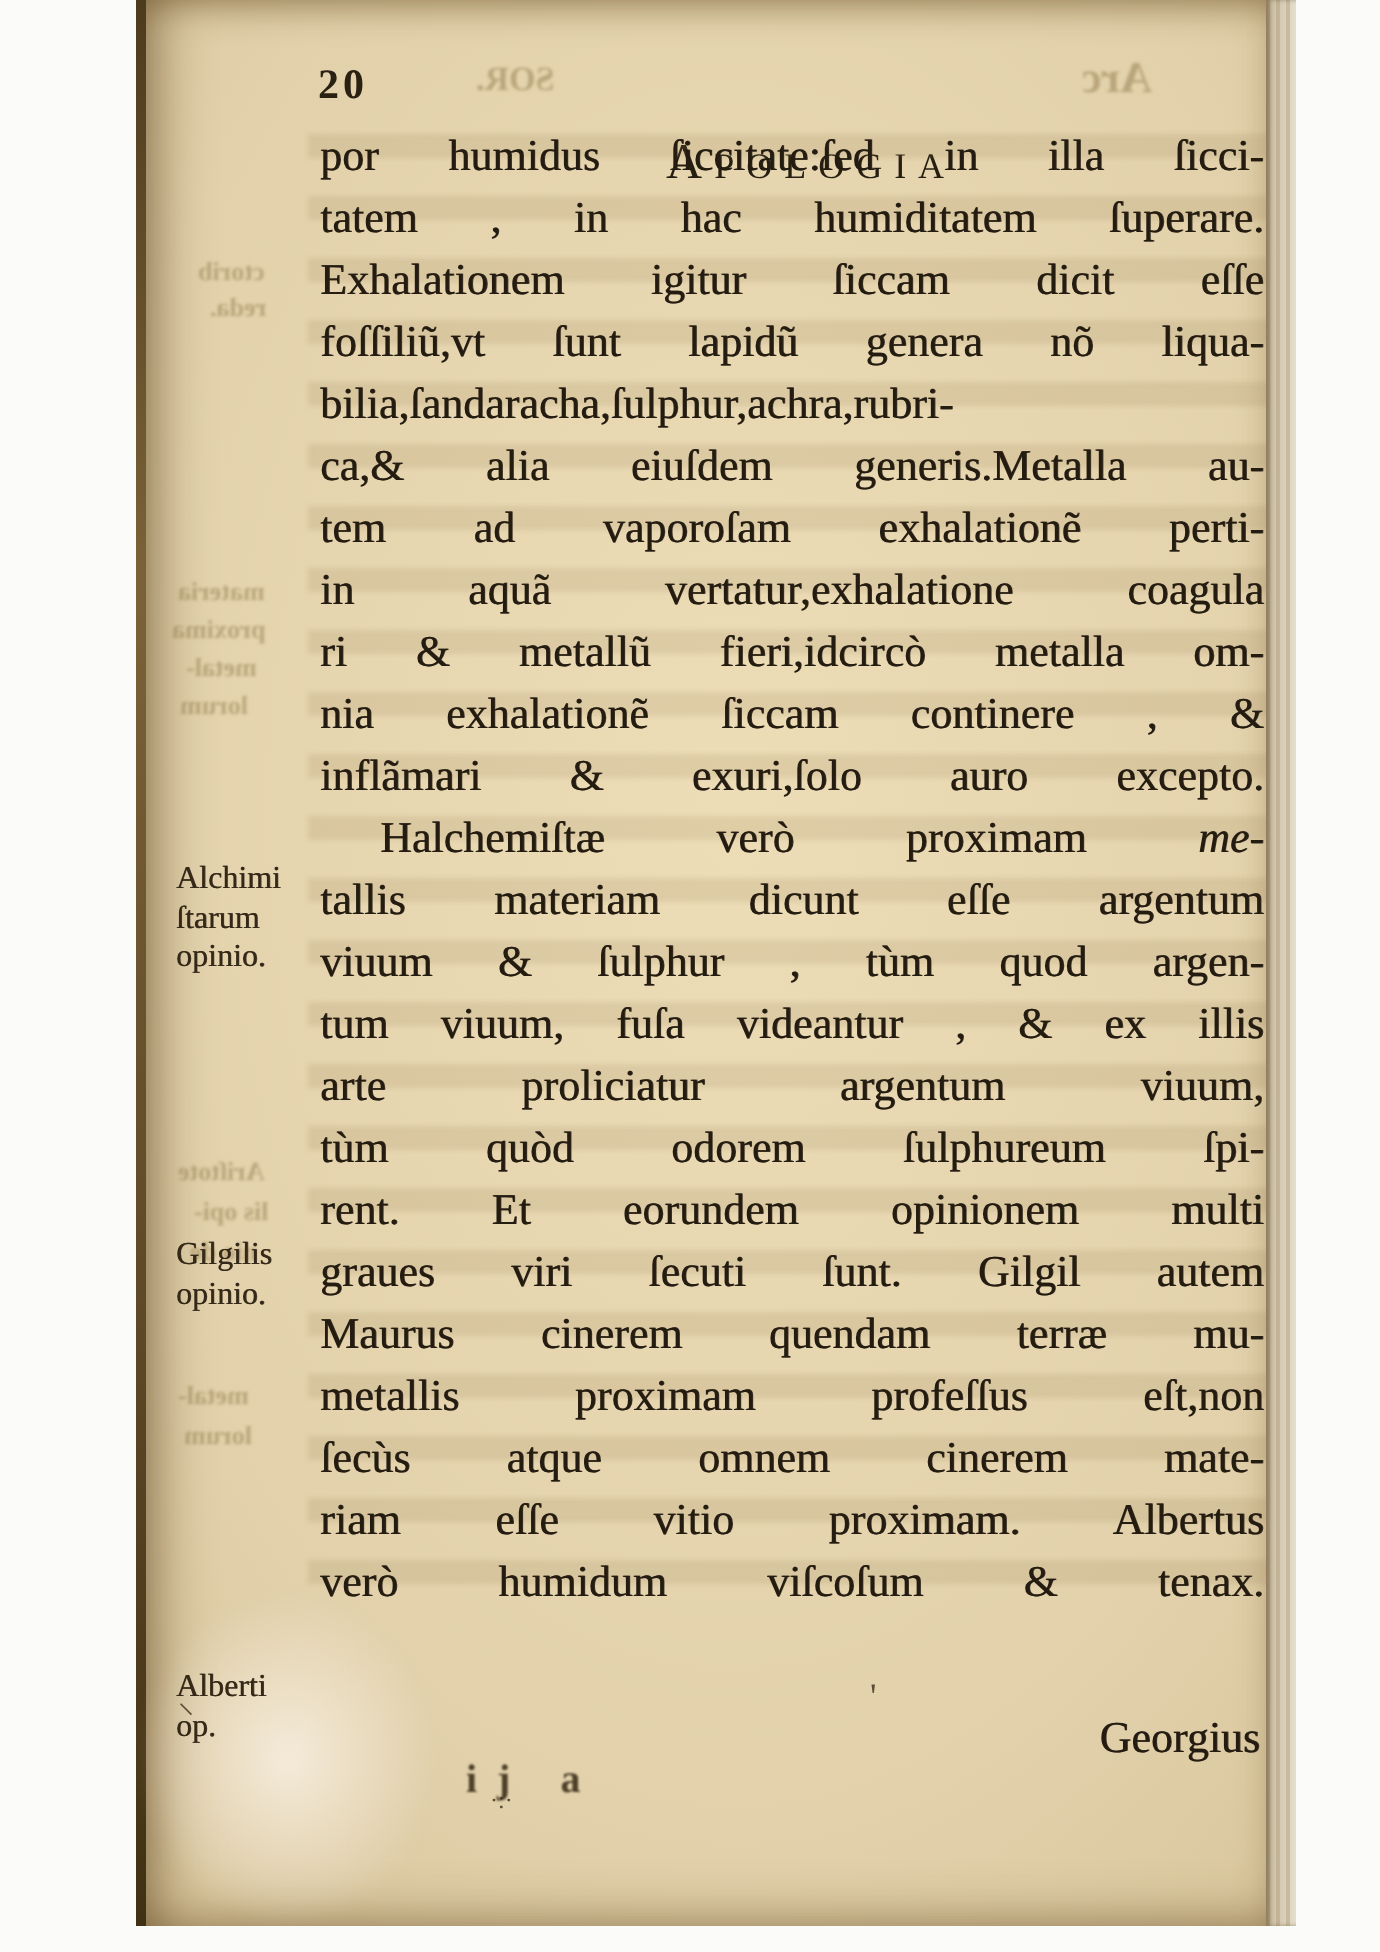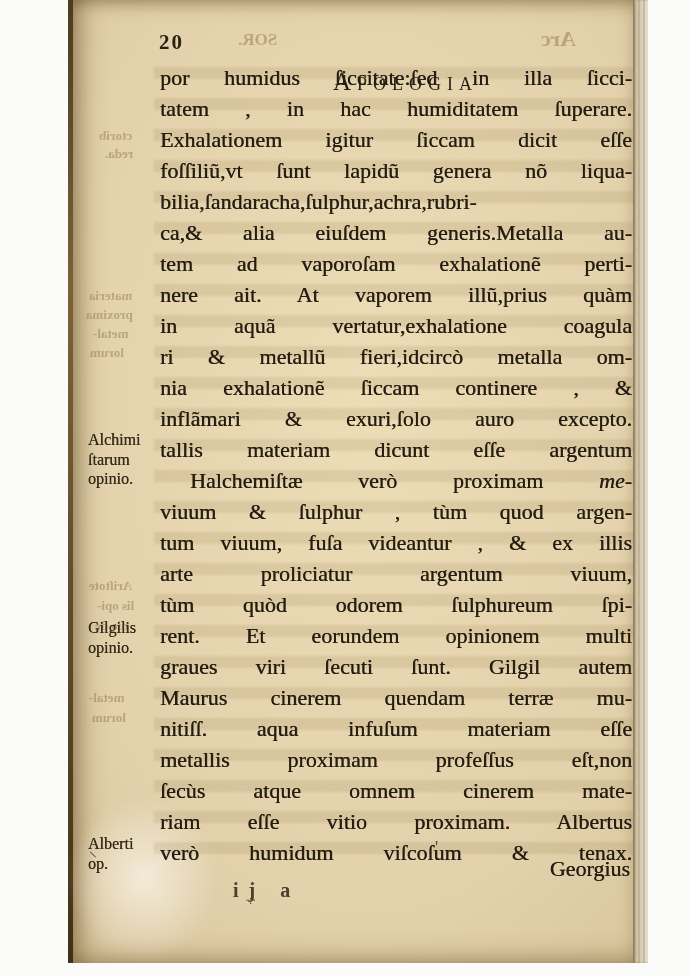--- a/index.html
+++ b/index.html
@@ -94,35 +94,33 @@
     <span class="title">APOLOGIA</span>
 
     <div class="body" id="body-text">
         <div class="line"><span>por humidus ſiccitate:ſed in illa ſicci-</span></div>
         <div class="line"><span>tatem , in hac humiditatem ſuperare.</span></div>
         <div class="line"><span>Exhalationem igitur ſiccam dicit eſſe</span></div>
         <div class="line"><span>foſſiliũ,vt ſunt lapidũ genera nõ liqua-</span></div>
         <div class="line"><span>bilia,ſandaracha,ſulphur,achra,rubri-</span></div>
         <div class="line"><span>ca,&amp; alia eiuſdem generis.Metalla au-</span></div>
         <div class="line"><span>tem ad vaporoſam exhalationẽ perti-</span></div>
-        <div class="line"><span>nere ait.  At vaporem illũ,prius quàm</span></div>
         <div class="line"><span>in aquã vertatur,exhalatione coagula</span></div>
         <div class="line"><span>ri &amp; metallũ fieri,idcircò metalla om-</span></div>
         <div class="line"><span>nia exhalationẽ ſiccam continere , &amp;</span></div>
         <div class="line"><span>inflãmari &amp; exuri,ſolo auro excepto.</span></div>
+        <div class="line indent"><span>Halchemiſtæ verò proximam </span><span class="it">me-</span></div>
         <div class="line"><span>tallis materiam dicunt eſſe argentum</span></div>
-        <div class="line indent"><span>Halchemiſtæ verò proximam </span><span class="it">me-</span></div>
         <div class="line"><span>viuum &amp; ſulphur , tùm quod argen-</span></div>
         <div class="line"><span>tum viuum, fuſa videantur , &amp; ex illis</span></div>
         <div class="line"><span>arte proliciatur argentum viuum,</span></div>
         <div class="line"><span>tùm quòd odorem ſulphureum ſpi-</span></div>
         <div class="line"><span>rent.  Et eorundem opinionem multi</span></div>
         <div class="line"><span>graues viri ſecuti ſunt.  Gilgil autem</span></div>
         <div class="line"><span>Maurus cinerem quendam terræ mu-</span></div>
-        <div class="line"><span>nitiſſ. aqua infuſum materiam eſſe</span></div>
         <div class="line"><span>metallis proximam profeſſus eſt,non</span></div>
         <div class="line"><span>ſecùs atque omnem cinerem mate-</span></div>
         <div class="line"><span>riam eſſe vitio proximam.  Albertus</span></div>
         <div class="line"><span>verò humidum viſcoſum &amp; tenax.</span></div>
       </div>
 
     <div id="margin-notes">
         <div class="mnote" style="top: 430px;">
           <div>Alchimi</div>
           <div>ſtarum</div>

